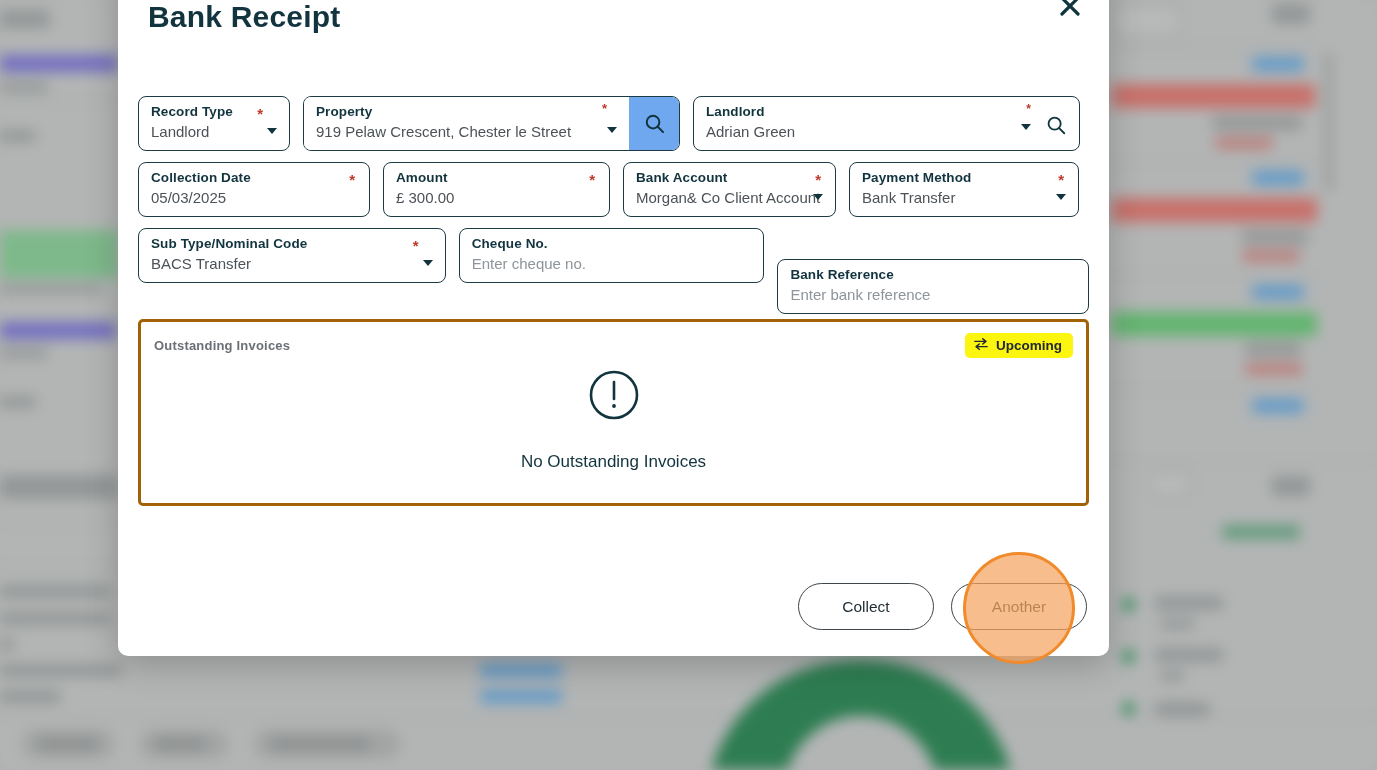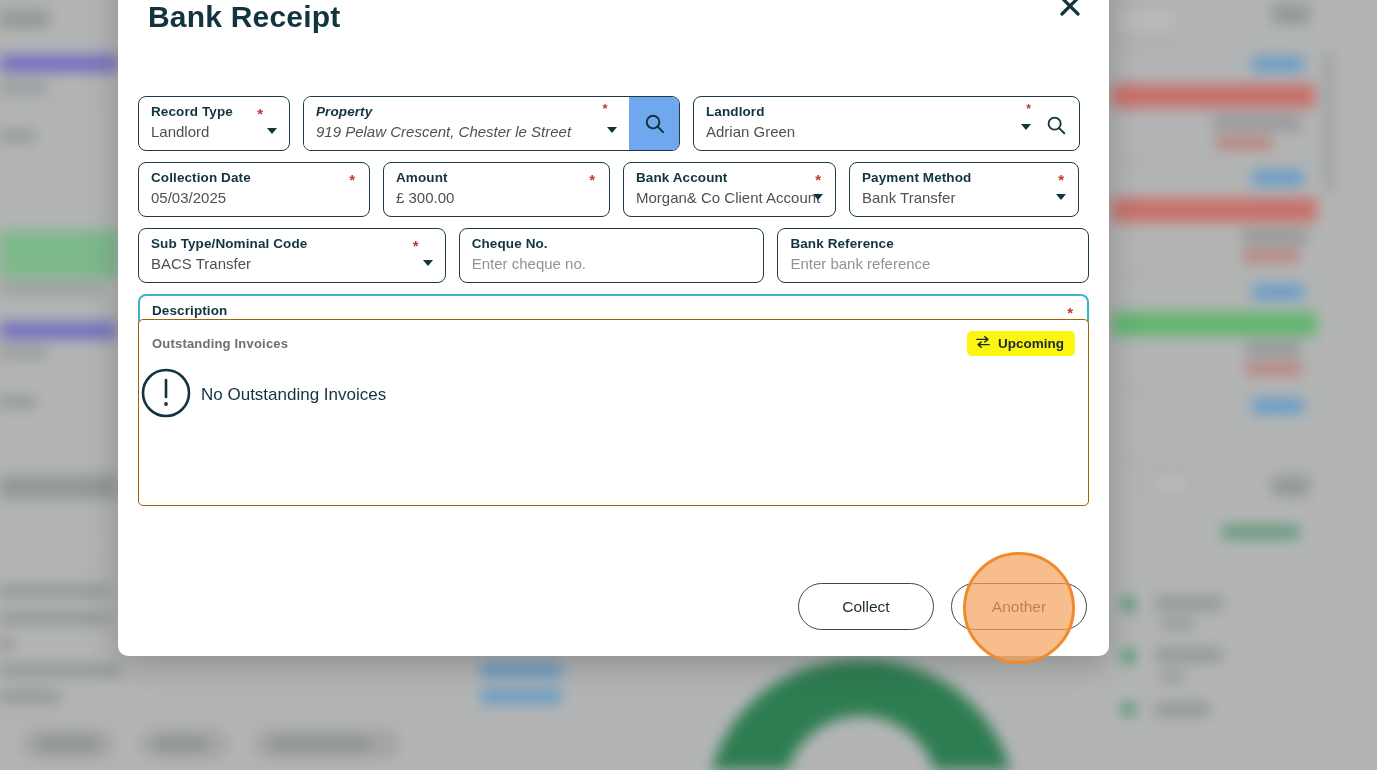--- a/index.html
+++ b/index.html
@@ -124,21 +124,20 @@
 
   .f-property-wrap {
     position: relative;
     width: 377px; height: 55px;
     border: 1px solid #1d3b44; border-radius: 8px;
     display: flex; overflow: hidden; background: #fff;
   }
   .f-property {
     flex: 1; border: none; border-radius: 0; height: 53px;
     padding: 7px 34px 0 12px;
-    font-style: italic;
   }
   .f-property .req { right: 22px; top: 5px; font-size: 13px; }
   .f-property .caret { right: 12px; bottom: 17px; }
   .prop-search-btn {
     width: 50px; background: #6fa8ef;
     display: flex; align-items: center; justify-content: center;
     cursor: pointer;
   }
 
   .f-landlord { width: 387px; }
@@ -155,54 +154,54 @@
   .f-bankacct .caret { right: 12px; bottom: 16px; }
   .f-bankacct .val { padding-right: 22px; }
   .f-paymethod { width: 230px; }
   .f-paymethod .req { right: 14px; top: 9px; }
   .f-paymethod .caret { right: 12px; bottom: 16px; }
 
   .f-subtype { width: 312px; }
   .f-subtype .req { right: 26px; top: 9px; }
   .f-subtype .caret { right: 12px; bottom: 16px; }
   .f-cheque { width: 310px; }
-  .f-bankref { width: 316px; }
+  .f-bankref { width: 316px; margin-top: 31px; }
 
   .f-desc { width: 951px; height: 55px; }
   .f-desc .req { right: 14px; top: 9px; }
   .caret-bar {
     display: inline-block; width: 1px; height: 16px;
     background: #333; vertical-align: -3px; margin-left: 1px;
     position: relative; top: 2px;
   }
 
   
   .invoices {
     position: absolute; left: 20px; top: 361px;
     width: 951px; height: 187px;
-    border: 1px solid #a16207; border-radius: 5px;
+    border: 3px solid #a16207; border-radius: 5px;
     background: #fff;
   }
   .inv-header {
     position: absolute; left: 13px; top: 11px; right: 13px;
     display: flex; align-items: center; justify-content: space-between;
   }
   .inv-title {
     font-size: 13px; color: #6a7075; font-weight: 600; letter-spacing: .2px;
   }
   .upcoming-badge {
     background: #fcf50f; border-radius: 5px;
     padding: 4px 11px 4px 8px;
     display: flex; align-items: center; gap: 7px;
     font-size: 13.5px; font-weight: 700; color: #22292e;
     cursor: pointer;
   }
   .inv-empty {
     position: absolute; left: 0; right: 0; top: 46px;
-    display: flex; flex-direction: row; align-items: center; gap: 8px;
+    display: flex; flex-direction: column; align-items: center; gap: 26px;
   }
   .inv-empty .txt {
     font-size: 17px; color: #12343f; font-weight: 400;
   }
 
   
   .actions {
     position: absolute; right: 22px; bottom: 26px;
     display: flex; align-items: center; gap: 17px;
   }

